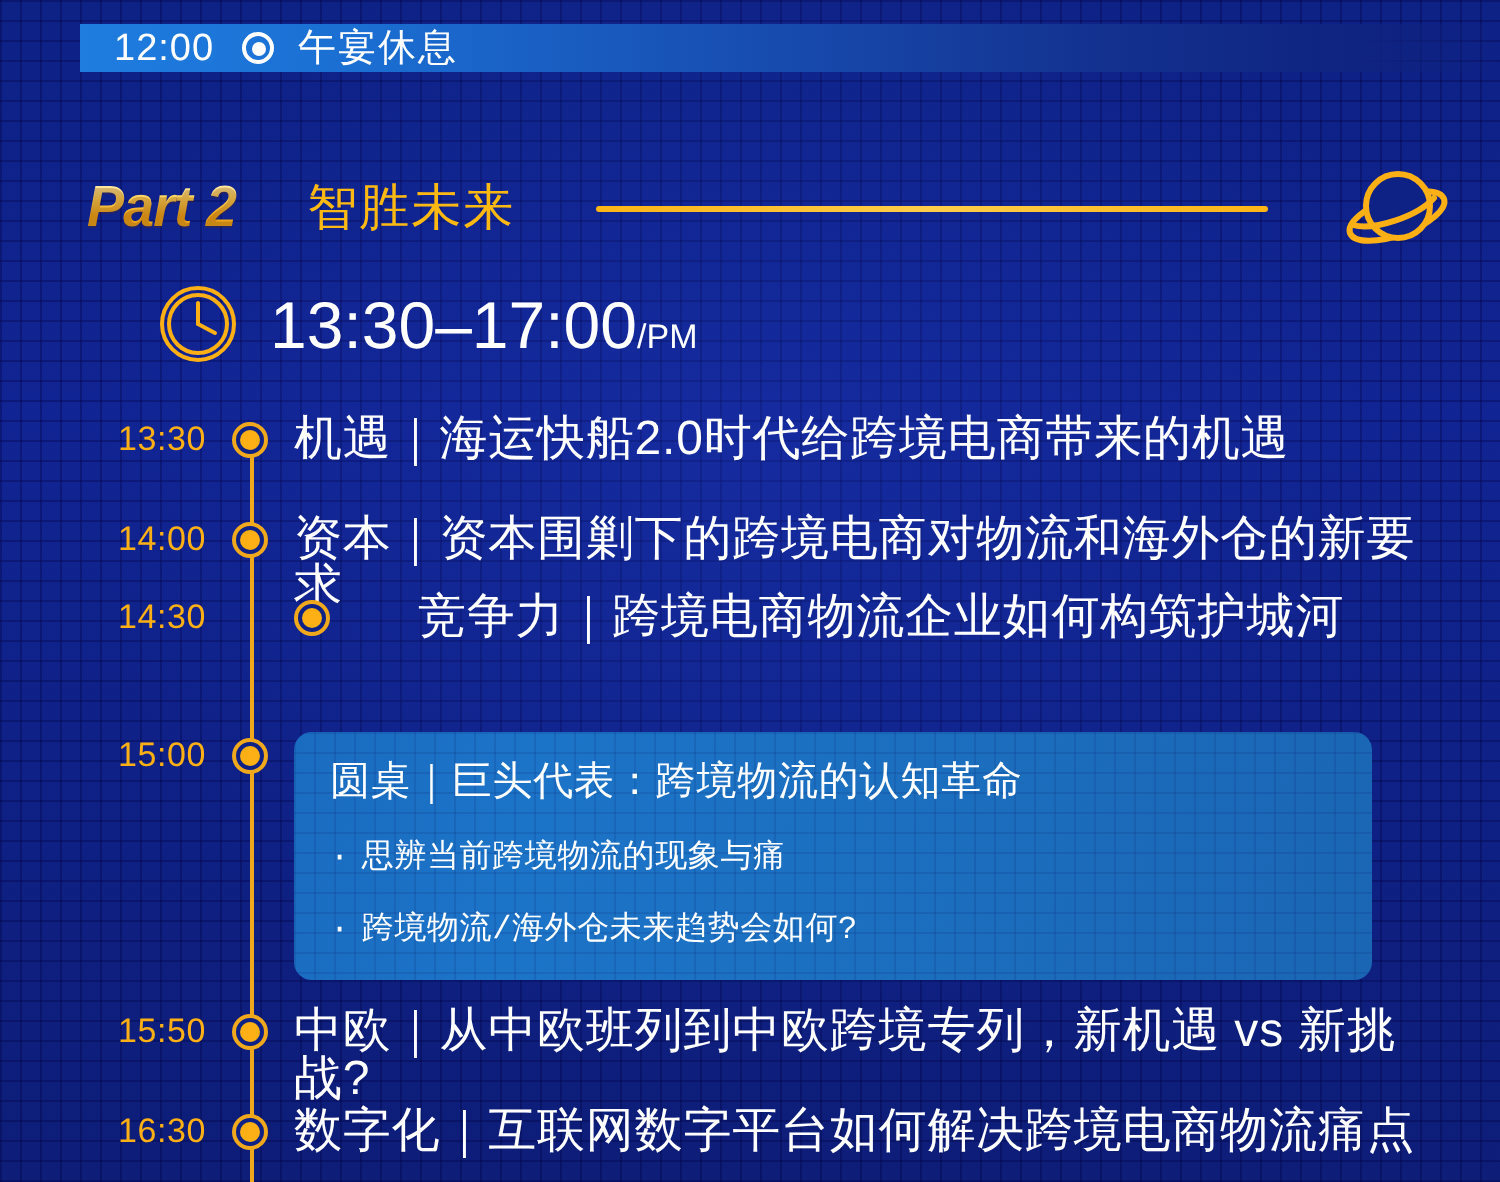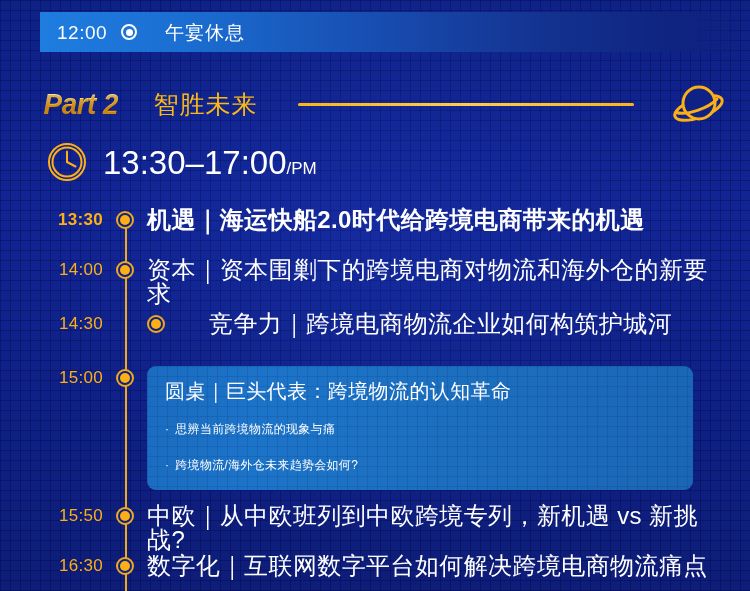--- a/index.html
+++ b/index.html
@@ -38,21 +38,21 @@
     background: radial-gradient(ellipse at 50% 40%, rgba(30,60,190,0.30) 0%, rgba(10,25,110,0.0) 62%);
     pointer-events: none;
   }
 
   
   #lunch-banner {
     position: absolute;
     left: 40px;
     top: 12px;
     width: 710px;
-    height: 40px;
+    height: 24px;
     background: linear-gradient(90deg, #1f7de0 0%, #1b6ed2 20%, #1850b4 45%, #13318f 72%, #0f2380 90%, rgba(14,33,128,0) 100%);
     display: flex;
     align-items: center;
     z-index: 5;
   }
   #lunch-time {
     color: #ffffff;
     font-size: 19px;
     letter-spacing: 0.5px;
     margin-left: 17px;
@@ -72,21 +72,21 @@
   .radio-dot i {
     display: block;
     width: 7px;
     height: 7px;
     border-radius: 50%;
     background: #ffffff;
   }
   #lunch-label {
     color: #ffffff;
     font-size: 19px;
-    margin-left: 28px;
+    margin-left: 12px;
     letter-spacing: 1px;
     line-height: 1;
   }
 
   
   #part-header {
     position: absolute;
     left: 0;
     top: 78px;
     width: 750px;
@@ -135,20 +135,21 @@
   
   #session-time-row {
     position: absolute;
     left: 0;
     top: 136px;
     width: 672px;
     height: 52px;
     display: flex;
     align-items: center;
     z-index: 5;
+    padding-left: 32px;
   }
   #clock-icon {
     margin-left: 47px;
     width: 40px;
     height: 40px;
   }
   #session-time {
     margin-left: 16px;
     color: #ffffff;
     font-size: 33px;
@@ -227,21 +228,21 @@
     line-height: 24px;
     letter-spacing: 0.4px;
     flex: 1;
     padding-right: 24px;
   }
 
   
   #panel-row {
     position: absolute;
     left: 0;
-    width: 750px;
+    width: 686px;
     display: flex;
     align-items: flex-start;
   }
   #highlight-panel {
     width: 546px;
     background: linear-gradient(100deg, #1a6cc0 0%, #1c74c8 22%, #1c6fbf 55%, #1a66b4 100%);
     border-radius: 9px;
     padding: 12px 18px 14px 18px;
     box-sizing: border-box;
     position: relative;
@@ -260,26 +261,27 @@
   #panel-title {
     color: #ffffff;
     font-size: 20px;
     line-height: 26px;
     letter-spacing: 0.4px;
     position: relative;
     z-index: 2;
   }
   .panel-bullet {
     color: #ffffff;
-    font-size: 12px;
+    font-size: 16px;
     line-height: 22px;
     letter-spacing: 0.3px;
     margin-top: 14px;
     position: relative;
     z-index: 2;
+    font-family: Liberation Mono, monospace;
   }
   .panel-bullet .bdot {
     margin-right: 6px;
   }
 </style>
 </head>
 <body>
 
 <div id="stage">
 
@@ -315,41 +317,41 @@
         <line x1="20" y1="20" x2="20" y2="9.5" stroke="#fcb016" stroke-width="2" stroke-linecap="round"></line>
         <line x1="20" y1="20" x2="28.5" y2="24.5" stroke="#fcb016" stroke-width="2" stroke-linecap="round"></line>
       </svg>
     </span>
     <span id="session-time"><span>13:30–17:00</span><span class="suffix">/PM</span></span>
   </div>
 
   <div id="timeline">
     <div id="timeline-axis"></div>
 
-    <div class="agenda-row" style="top:12px;font-weight:bold;">
+    <div class="agenda-row" style="top:12px;">
       <span class="row-time">13:30</span>
       <span class="row-node">
           <span class="node-dot">
             <i></i>
           </span>
         </span>
       <span class="row-title">机遇｜海运快船2.0时代给跨境电商带来的机遇</span>
     </div>
 
     <div class="agenda-row" style="top:62px;">
       <span class="row-time">14:00</span>
       <span class="row-node">
           <span class="node-dot">
             <i></i>
           </span>
         </span>
       <span class="row-title">资本｜资本围剿下的跨境电商对物流和海外仓的新要求</span>
     </div>
 
-    <div class="agenda-row" style="top:116px;gap:31px;">
+    <div class="agenda-row" style="top:101px;gap:31px;">
       <span class="row-time">14:30</span>
       <span class="row-node">
           <span class="node-dot">
             <i></i>
           </span>
         </span>
       <span class="row-title">竞争力｜跨境电商物流企业如何构筑护城河</span>
     </div>
 
     <div id="panel-row" style="top:170px;">

